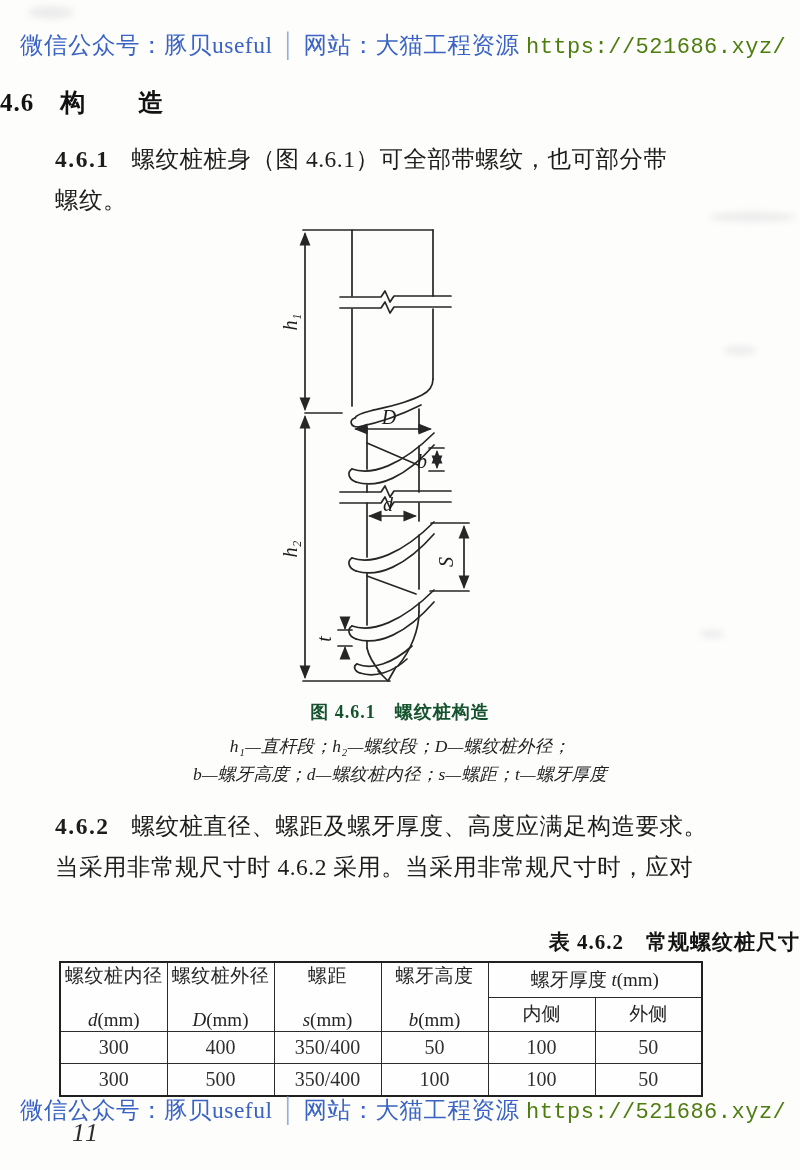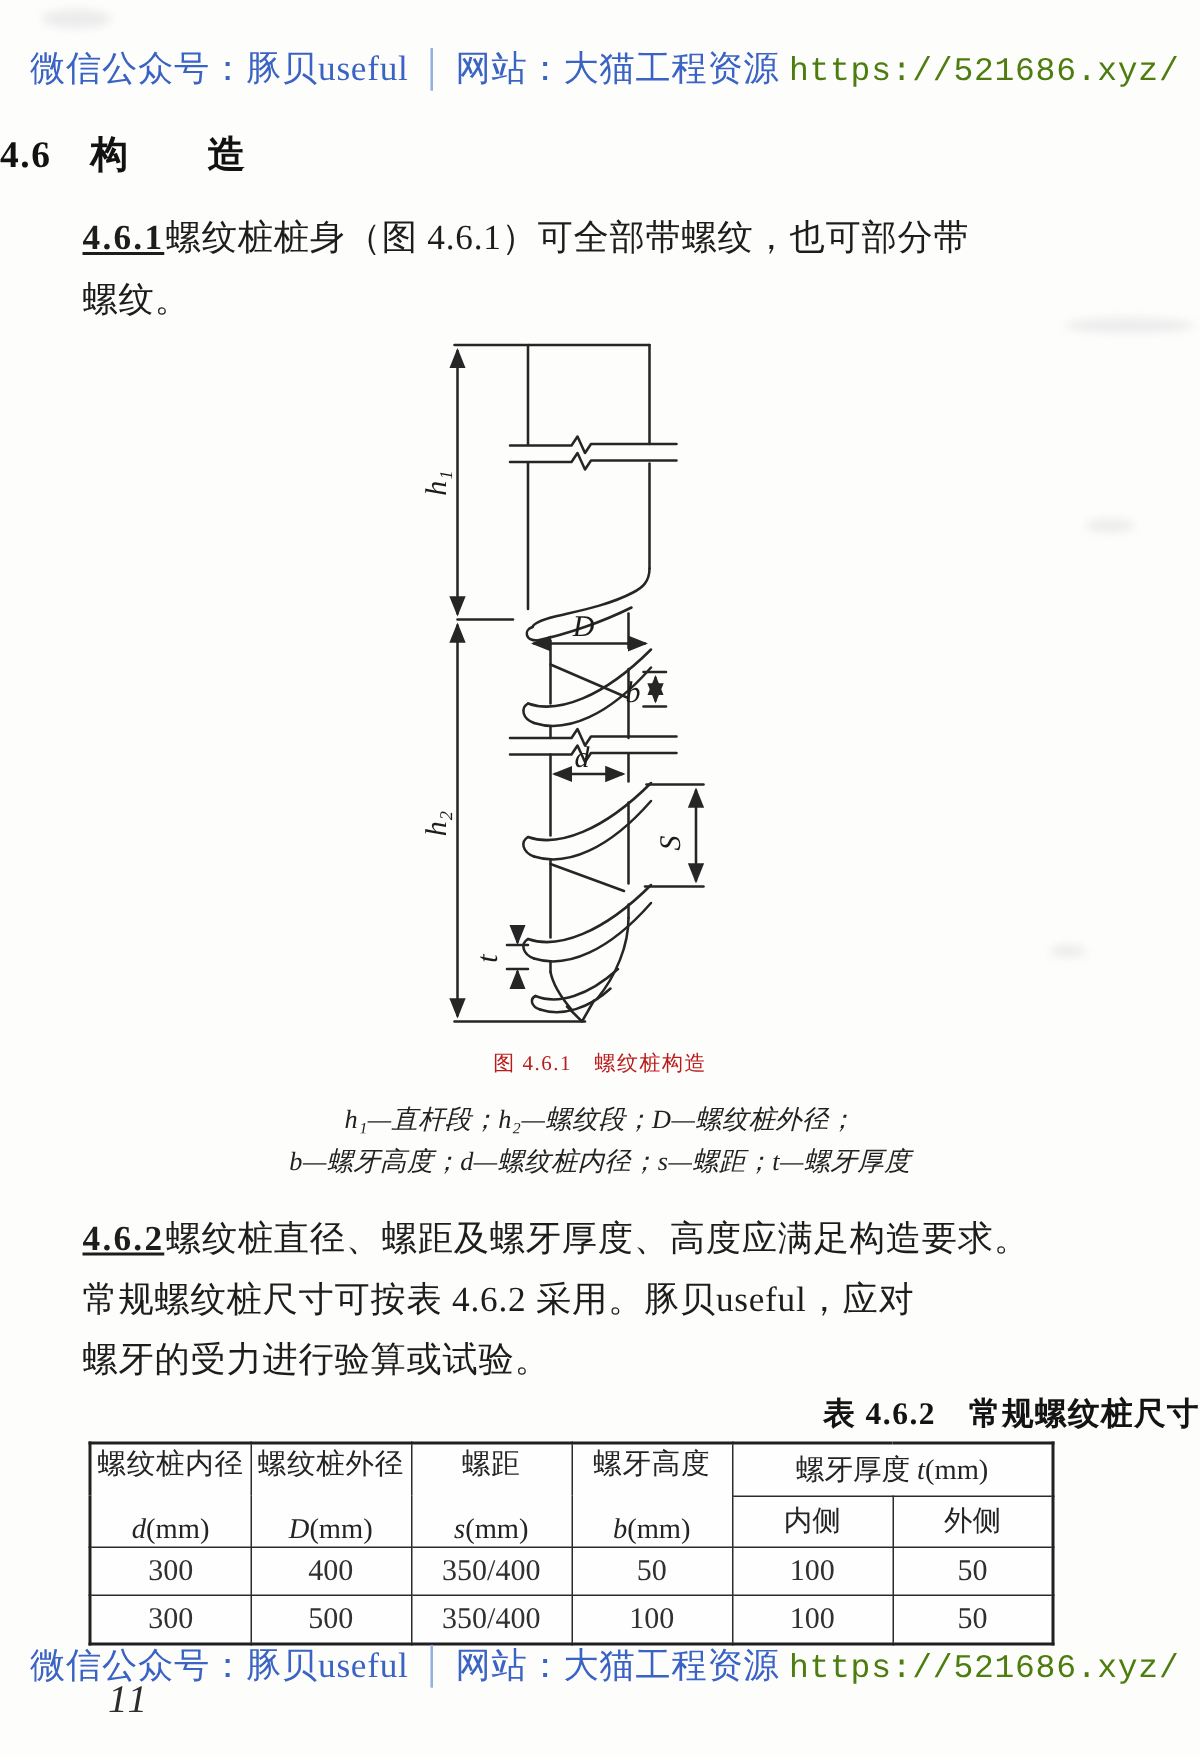--- a/index.html
+++ b/index.html
@@ -17,31 +17,31 @@
   .wm-bottom{top:1094px;z-index:5;}
   .wm .acct,.wm .site{color:#3a63c4;}
   .wm .sep{color:#93b1e0;padding:0 7px;}
   .wm .url{color:#4d7c0f;font-family:"Liberation Mono","DejaVu Sans Mono",monospace;font-size:22px;}
   .heading{
     position:absolute;top:86px;left:0;right:0;text-align:left;
     font-weight:bold;font-size:25px;color:#121212;letter-spacing:1px;
   }
   .para{position:absolute;left:55px;width:702px;font-size:23.5px;color:#1d1d1d;}
   .para .pline{line-height:40.5px;white-space:nowrap;letter-spacing:.5px;}
-  .pnum{font-weight:bold;margin-right:1px;letter-spacing:1.5px;text-decoration:underline;}
+  .pnum{font-weight:bold;margin-right:22px;letter-spacing:1.5px;}
   #clause461{top:139px;}
   #clause462{top:806px;}
   .fig{position:absolute;left:270px;top:215px;}
   .dimlbl{
     font-family:"Liberation Serif","DejaVu Serif",serif;
     font-style:italic;fill:#1c1c1c;font-size:20px;
   }
   .figcap{
     position:absolute;top:700px;left:0;right:0;text-align:center;
-    font-weight:normal;font-size:14px;color:#b91c1c;letter-spacing:1px;
+    font-weight:bold;font-size:18px;color:#14532d;letter-spacing:1px;
   }
   .figlegend{
     position:absolute;left:0;right:0;text-align:center;
     font-size:17.5px;color:#222;font-style:italic;letter-spacing:.3px;
   }
   #legend1{top:734px;}
   #legend2{top:762px;}
   .tbltitle{
     position:absolute;top:928px;left:0;right:0;text-align:right;
     font-weight:bold;font-size:21px;color:#141414;letter-spacing:1px;
@@ -178,22 +178,21 @@
     <text class="dimlbl" x="453" y="562" font-size="21" text-anchor="middle" transform="rotate(-90 453 562)">S</text>
     <text class="dimlbl" x="331" y="639" font-size="19" text-anchor="middle" transform="rotate(-90 331 639)">t</text>
   </svg>
 
   <div class="figcap">图 4.6.1　螺纹桩构造</div>
   <div class="figlegend" id="legend2">b—螺牙高度；d—螺纹桩内径；s—螺距；t—螺牙厚度</div>
   <div class="figlegend" id="legend1">h₁—直杆段；h₂—螺纹段；D—螺纹桩外径；</div>
 
   <div class="para" id="clause462">
     <div class="pline"><span class="pnum">4.6.2</span><span>螺纹桩直径、螺距及螺牙厚度、高度应满足构造要求。</span></div>
-    <div class="pline">常规螺纹桩尺寸可按表 4.6.2 采用。豚贝useful，应对</div>
-    <div class="pline">螺牙的受力进行验算或试验。</div>
+    <div class="pline">当采用非常规尺寸时 4.6.2 采用。当采用非常规尺寸时，应对</div>
   </div>
 
   <div class="tbltitle">表 4.6.2　常规螺纹桩尺寸</div>
 
   <div class="tblwrap">
     <table class="dims">
       <colgroup>
         <col style="width:107px">
           <col style="width:107px">
           <col style="width:107px">

